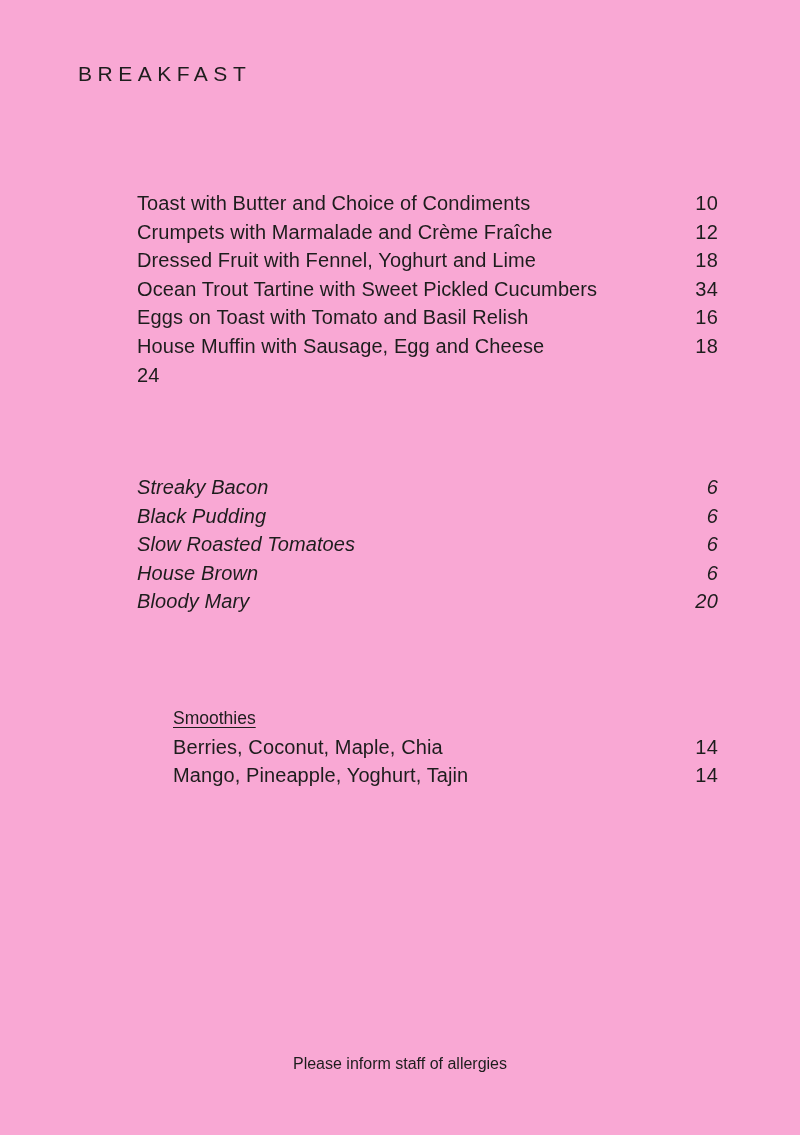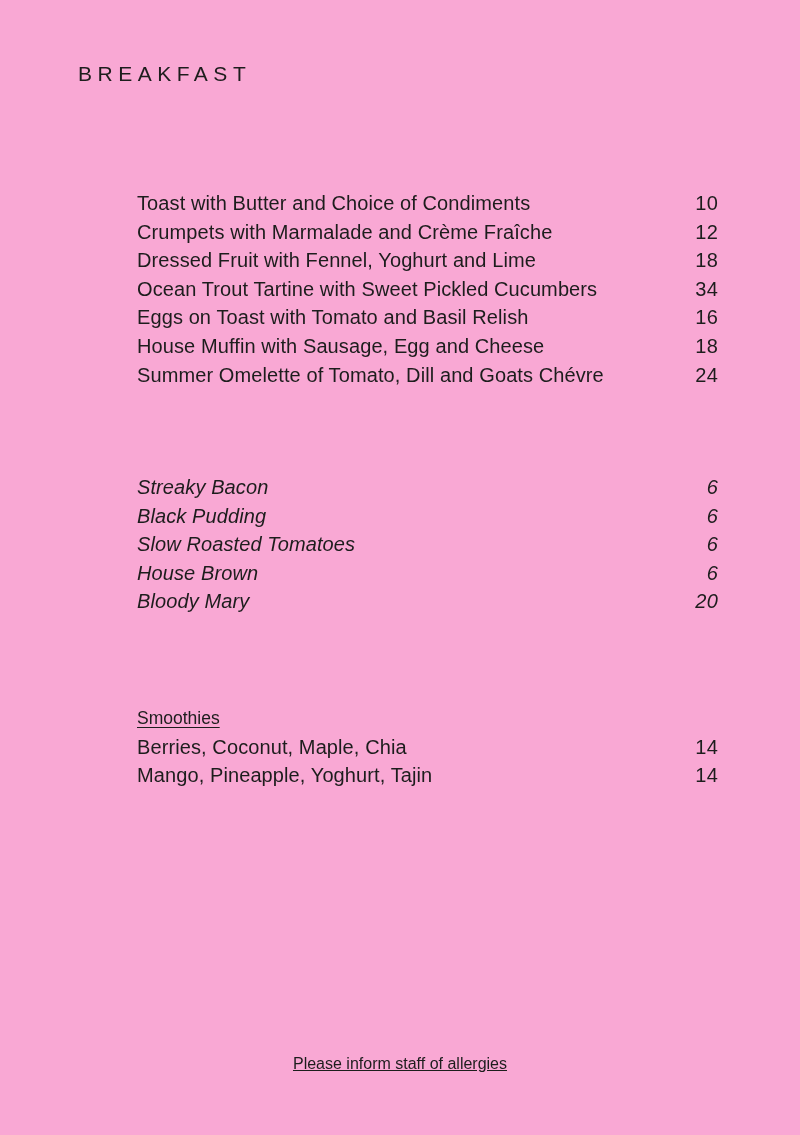--- a/index.html
+++ b/index.html
@@ -37,21 +37,21 @@
     top: 0;
     bottom: 0;
   }
   .section {
     position: absolute;
     left: 0;
     right: 0;
   }
   .section:nth-child(1) { top: 189px; }
   .section:nth-child(2) { top: 473px; font-style: italic; }
-  .section:nth-child(3) { top: 704px; }
+  .section:nth-child(3) { top: 704px; margin-left: 36px; }
   .section-heading {
     font-size: 17.5px;
     line-height: 28.6px;
     text-decoration: underline;
     text-underline-offset: 3px;
     text-decoration-thickness: 1.2px;
   }
   .row {
     display: flex;
     justify-content: space-between;
@@ -67,21 +67,20 @@
   }
   .footer {
     position: absolute;
     left: 0;
     right: 0;
     top: 1053px;
     text-align: center;
     font-size: 16px;
     line-height: 22px;
     color: #1d1d1d;
-    text-decoration: underline;
   }
 </style>
 </head>
 <body>
 
 <div class="page">
   <h1 class="title">BREAKFAST</h1>
   <div class="menu">
       <div class="section">
         <div class="row">
@@ -102,21 +101,20 @@
         </div>
         <div class="row">
           <span class="item-name">Eggs on Toast with Tomato and Basil Relish</span>
           <span class="item-price">16</span>
         </div>
         <div class="row">
           <span class="item-name">House Muffin with Sausage, Egg and Cheese</span>
           <span class="item-price">18</span>
         </div>
         <div class="row">
-          <span class="item-name">Summer Omelette of Tomato, Dill and Goats Chévre</span>
           <span class="item-price">24</span>
         </div>
       </div>
       <div class="section">
         <div class="row">
           <span class="item-name">Streaky Bacon</span>
           <span class="item-price">6</span>
         </div>
         <div class="row">
           <span class="item-name">Black Pudding</span>

